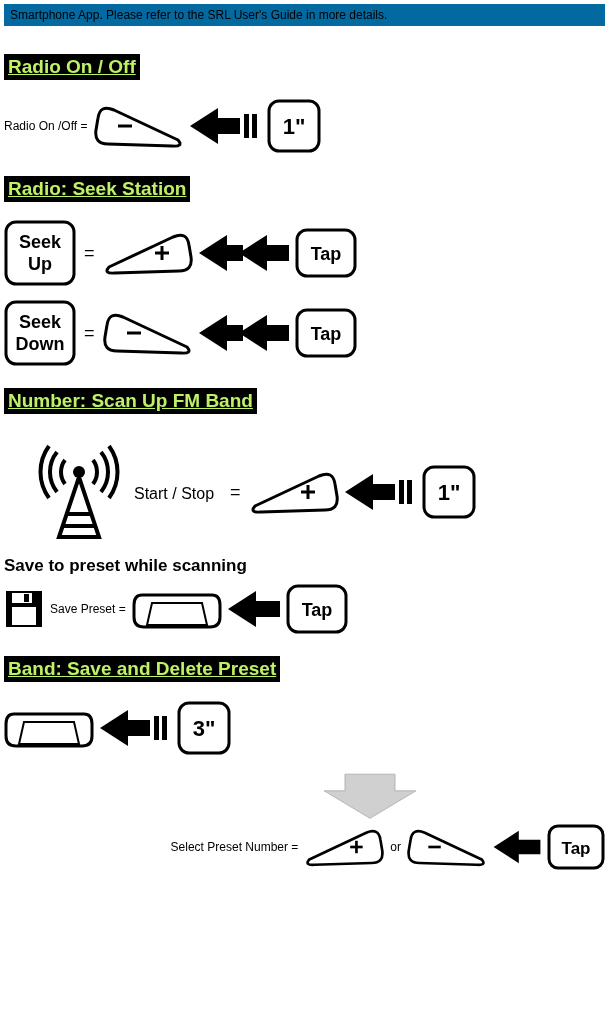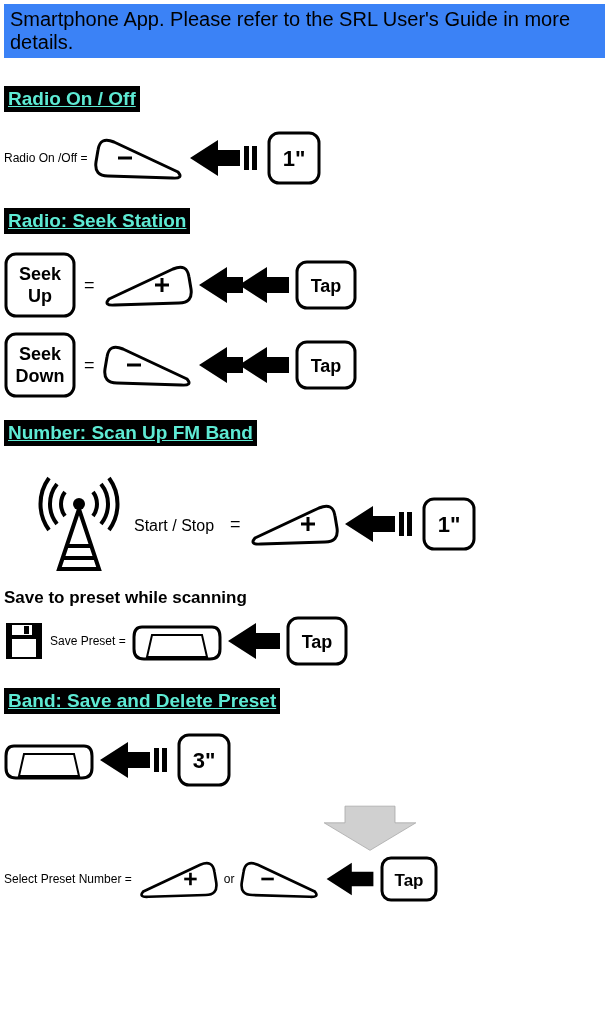--- a/index.html
+++ b/index.html
@@ -4,28 +4,28 @@
 <style>
   body {
     font-family: Arial, Helvetica, sans-serif;
     font-size: 16px;
     color: #000;
     margin: 0;
     padding: 4px 4px 20px 4px;
     width: 601px;
   }
   .top-note {
-    background: #3b82f6;
+    background: #0369a1;
     padding: 4px 6px;
-    font-size: 20px;
+    font-size: 12px;
     margin-bottom: 20px;
   }
   .section-header {
     background: #000;
-    color: #5eead4;
+    color: #bef264;
     font-weight: bold;
     font-size: 19px;
     display: inline-block;
     padding: 2px 4px;
     margin: 8px 0 12px 0;
     text-decoration: underline;
   }
   .row {
     display: flex;
     align-items: center;
@@ -245,21 +245,21 @@
     <text x="28" y="36" text-anchor="middle" font-size="22" font-weight="bold" font-family="Arial">3"</text>
   </svg>
 </div>
 
 <div class="down-arrow-block">
   <svg width="120" height="50">
       <use href="#down-arrow"></use>
     </svg>
 </div>
 
-<div class="row" style="margin-top:0;">
+<div class="row" style="margin-top:0;justify-content:flex-end;">
   <span class="rlabel">Select Preset Number =</span>
   <svg width="80" height="40">
       <use href="#plus-btn"></use>
     </svg>
   <span class="rlabel"> or </span>
   <svg width="80" height="40">
       <use href="#minus-btn"></use>
     </svg>
   <svg width="48" height="36">
       <use href="#arrow-tap"></use>

